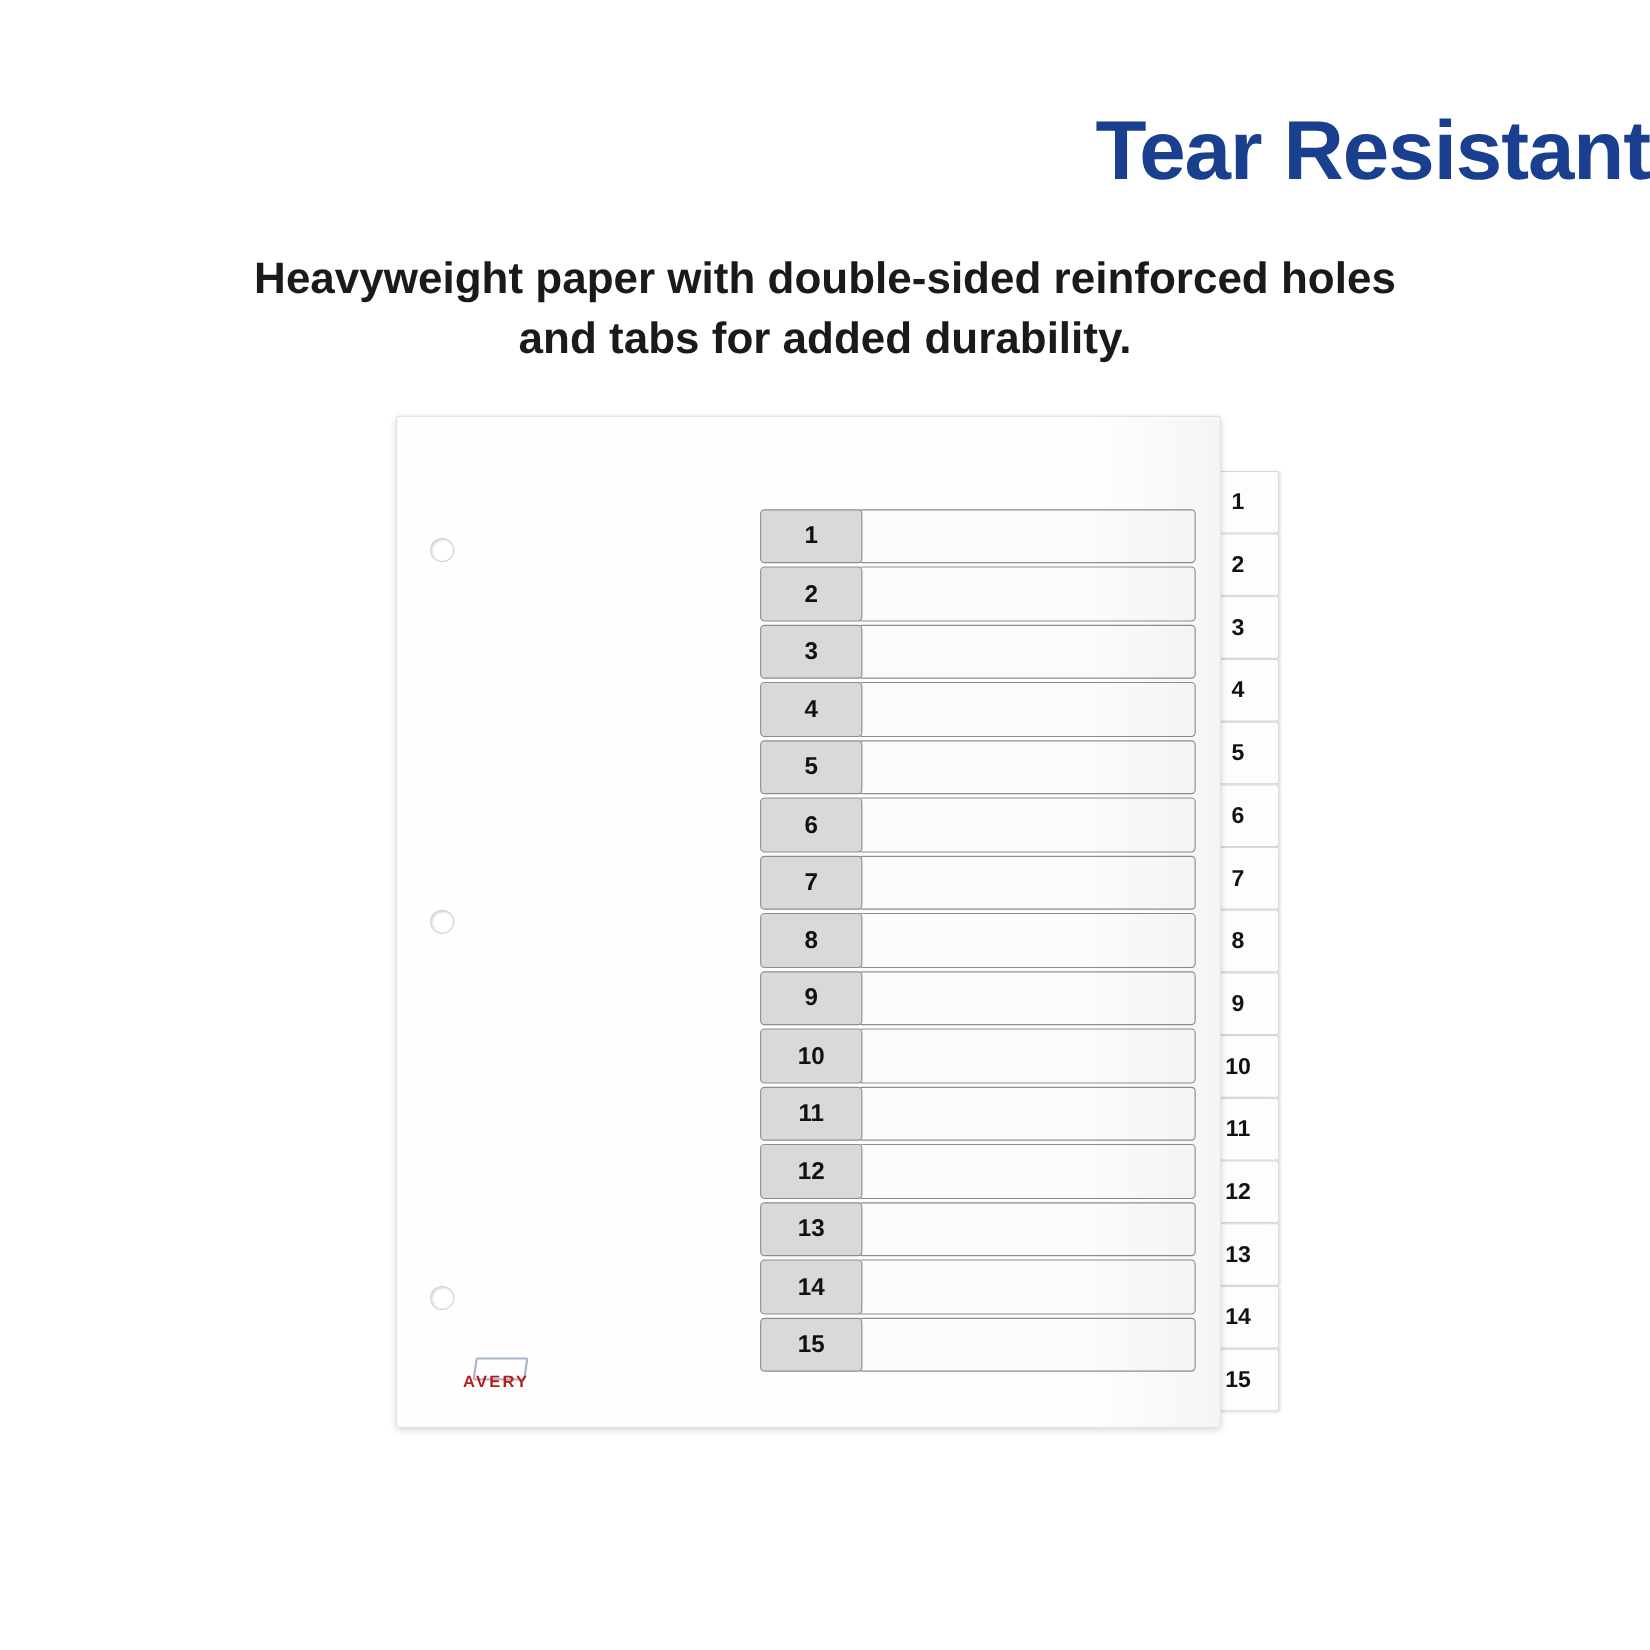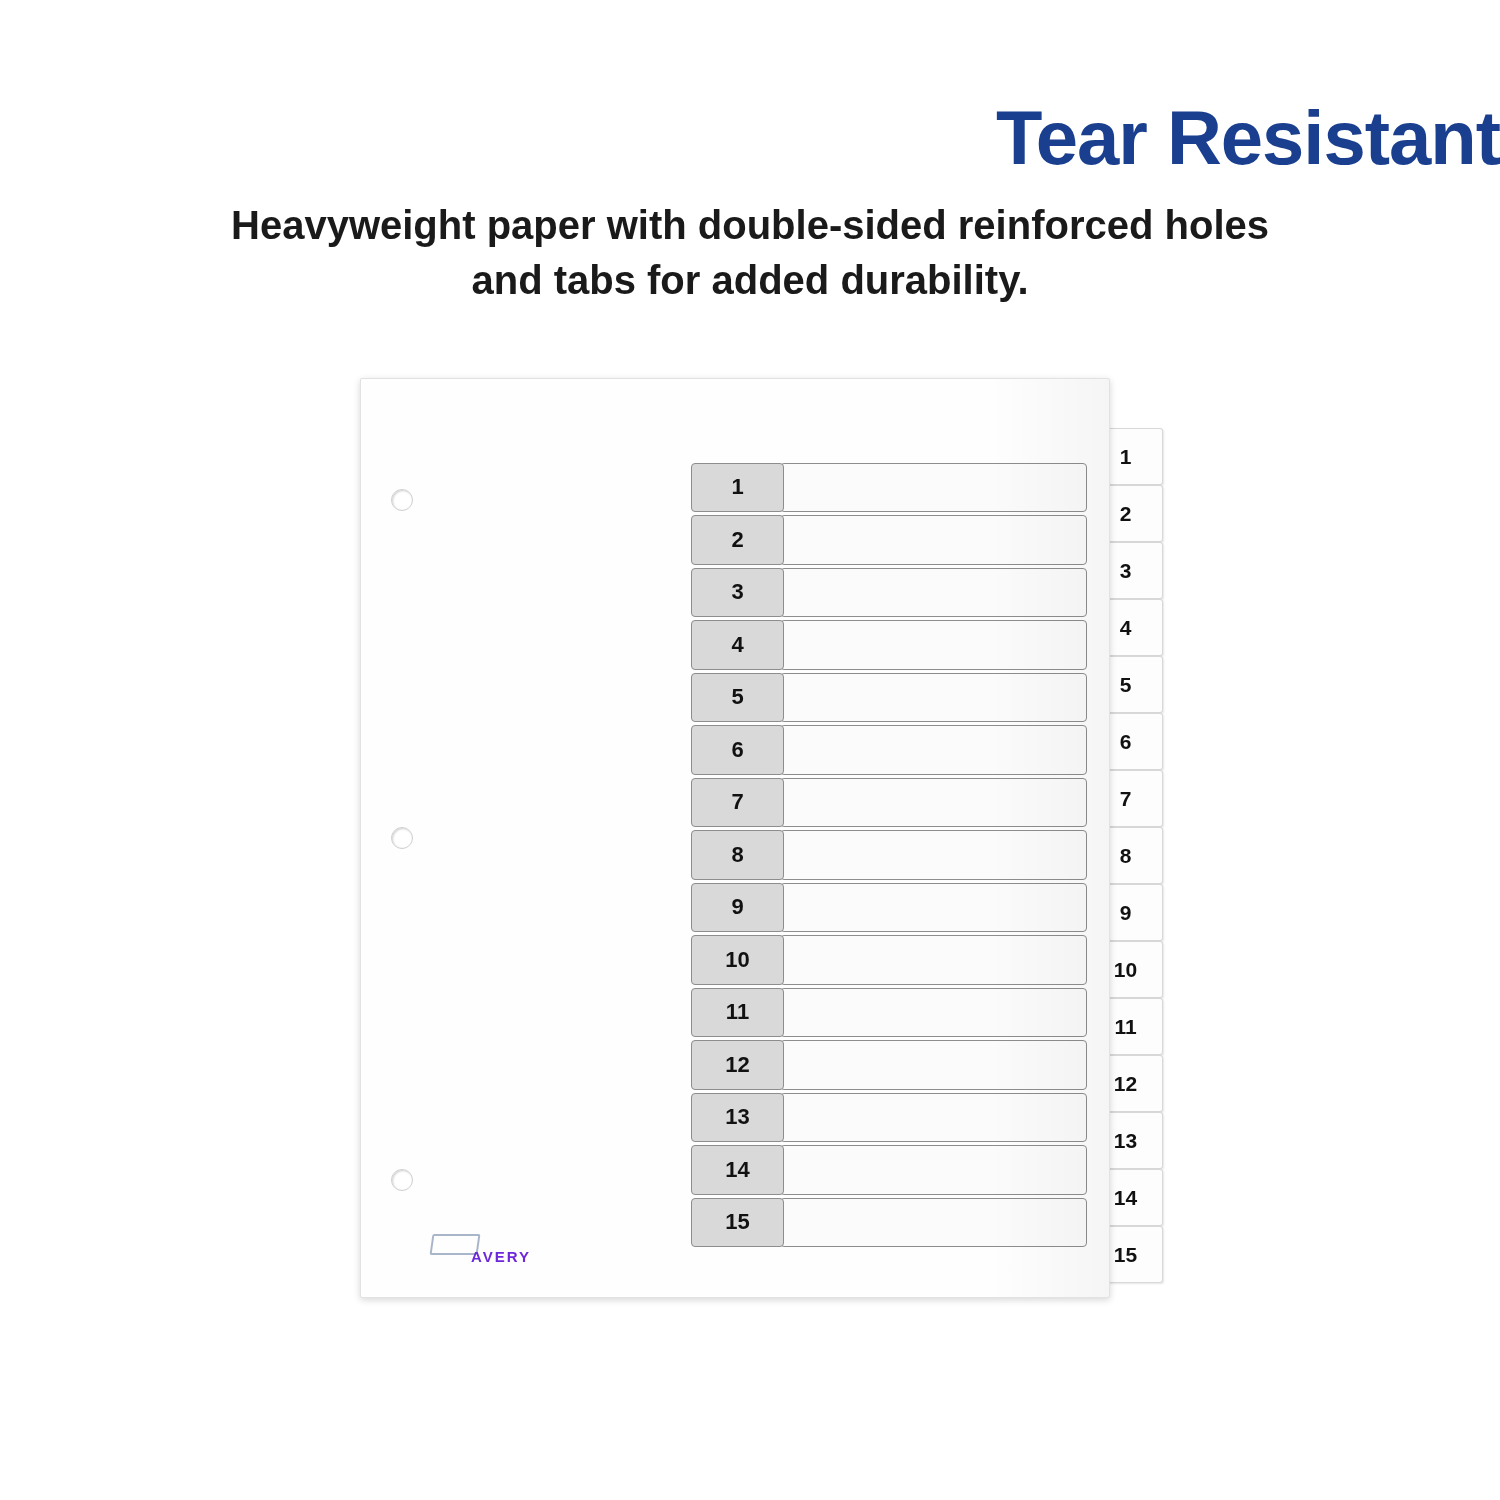--- a/index.html
+++ b/index.html
@@ -32,21 +32,21 @@
     text-align: right;
     font-size: 76px;
     font-weight: bold;
     color: #1b3f8f;
     letter-spacing: -1px;
     line-height: 1.05;
   }
   .subhead {
     position: absolute;
     left: 210px;
-    top: 198px;
+    top: 226px;
     width: 1080px;
     text-align: center;
     font-size: 40px;
     font-weight: bold;
     color: #1a1a1a;
     line-height: 1.38;
   }
 
   
   #product {
@@ -181,25 +181,25 @@
     height: 17px;
     border: 2px solid #a9b6c9;
     border-radius: 2px;
     transform: skewX(-8deg);
   }
   .logo .word {
     position: absolute;
     left: 0;
     top: 14px;
     width: 110px;
-    text-align: right;
+    text-align: left;
     font-size: 15px;
     font-weight: bold;
     letter-spacing: 2px;
-    color: #6d28d9;
+    color: #b91c1c;
   }
 </style>
 </head>
 <body>
 
 <div id="stage">
 
   <div class="headline">Tear Resistant</div>
   <div class="subhead">Heavyweight paper with double-sided reinforced holes and tabs for added durability.</div>
 

